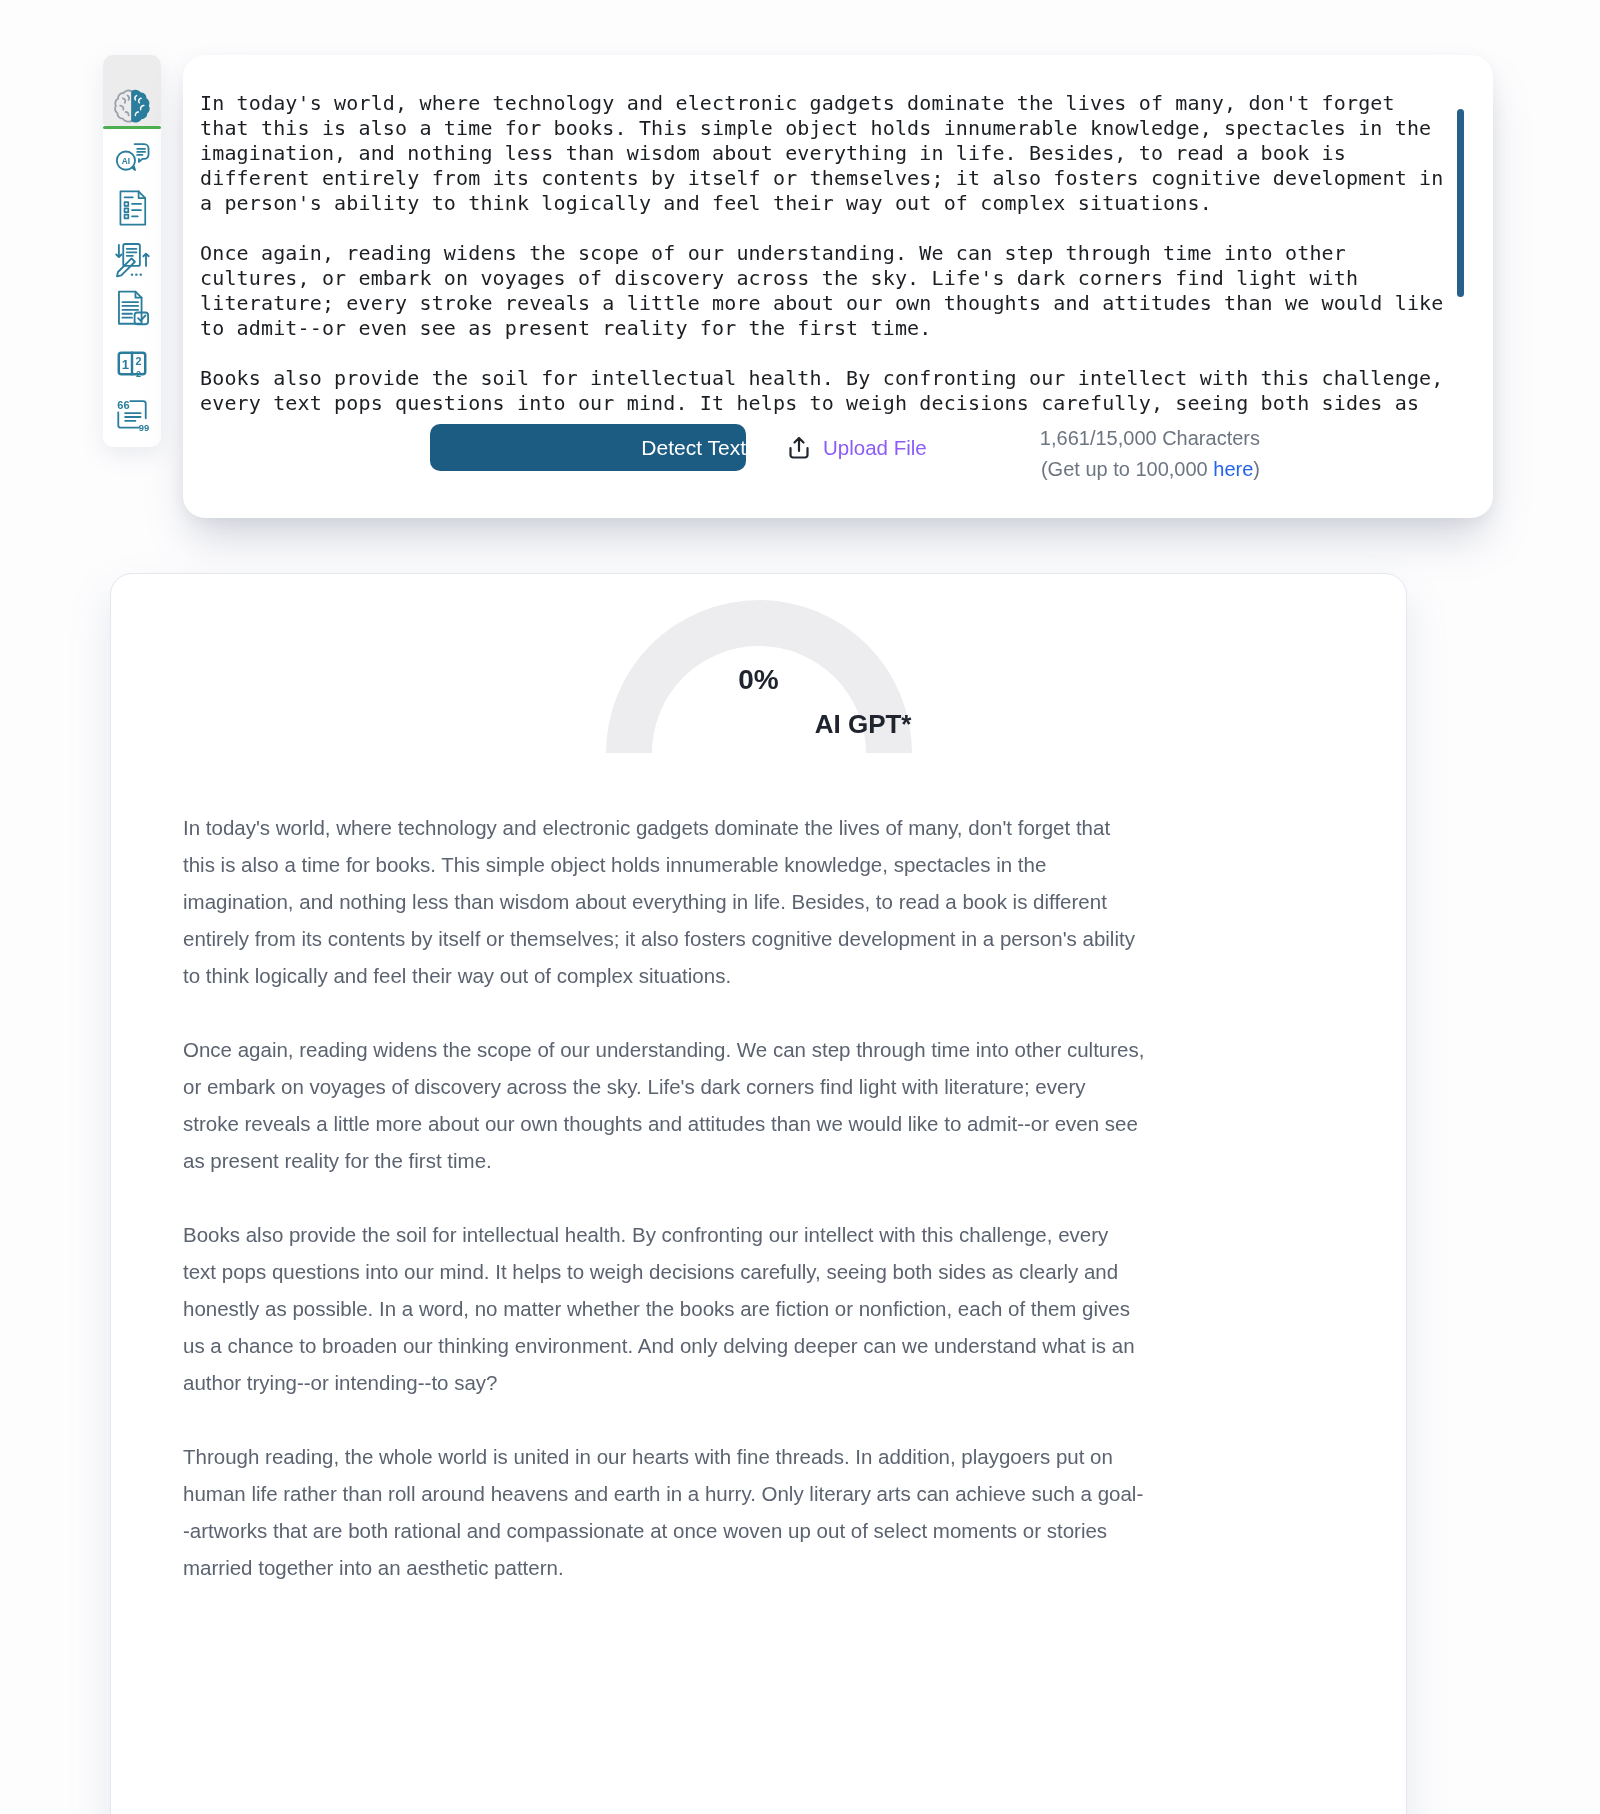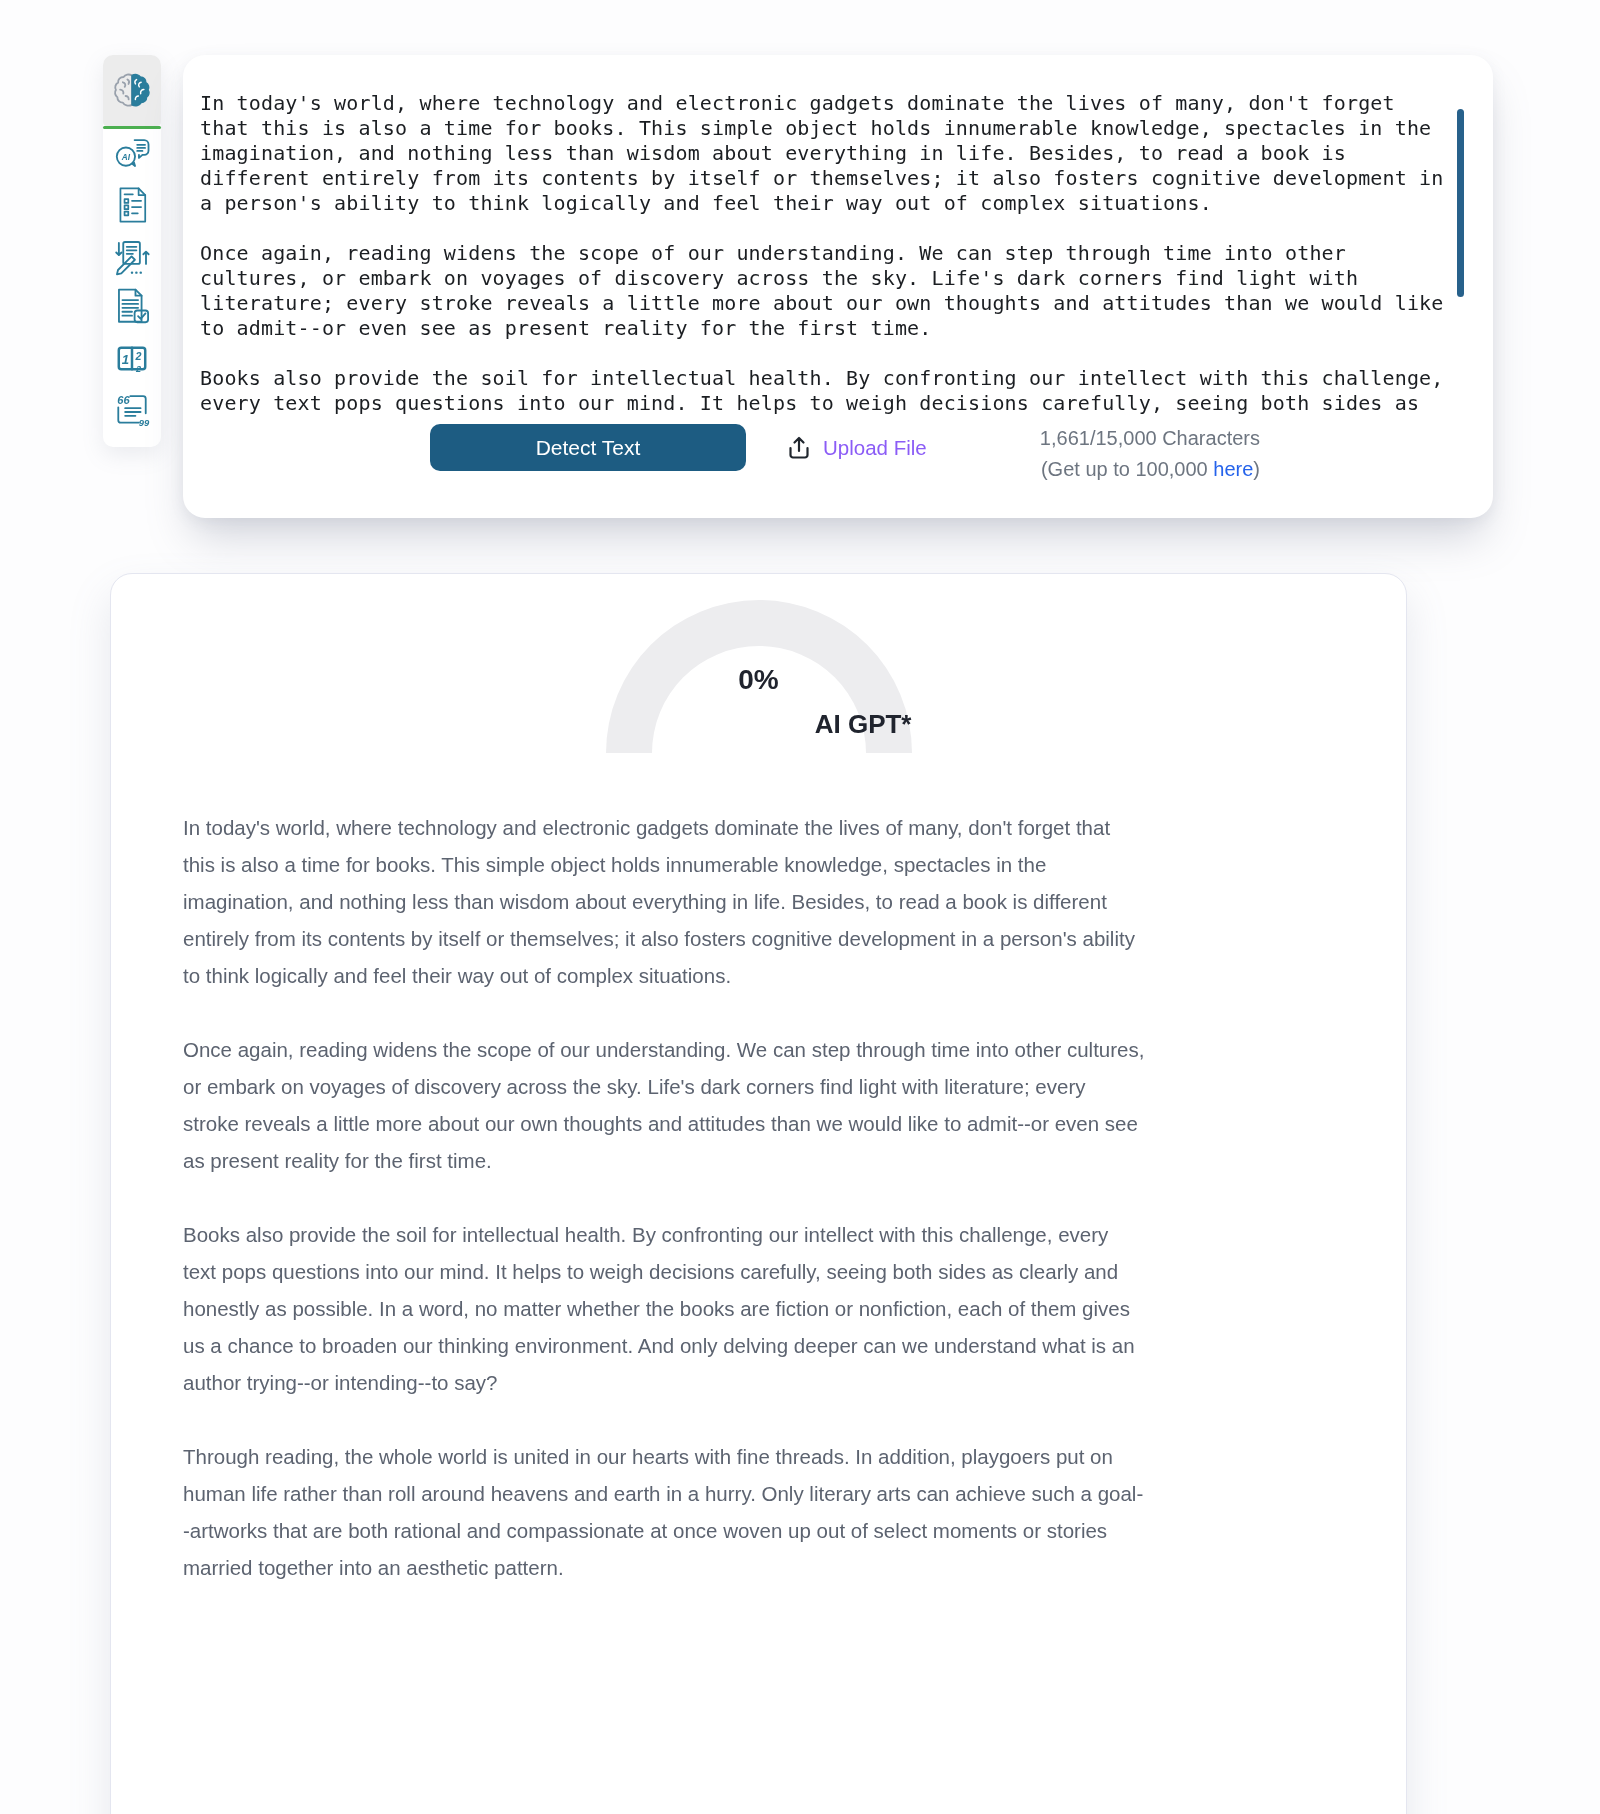--- a/index.html
+++ b/index.html
@@ -10,22 +10,22 @@
   }
 
   
   .sidebar {
     position:absolute; left:103px; top:55px; width:58px; height:392px;
     background:#ffffff; border-radius:10px;
     box-shadow:0 8px 22px rgba(120,128,150,.14);
     display:flex; flex-direction:column; align-items:center;
   }
   .side-item {
-    width:58px; height:46px; display:flex; align-items:center; justify-content:center;
-    cursor:pointer; margin-top:5px;font-style:italic;
+    width:58px; height:46px; display:flex; align-items:flex-end; justify-content:center;
+    cursor:pointer; margin-top:5px;
   }
   .side-item.active {
     height:71px; margin-top:0; background:#ececec;
     border-radius:10px 10px 4px 4px; position:relative;
   }
   .side-item.active::after {
     content:""; position:absolute; left:0; right:0; bottom:-3px; height:3px;
     background:var(--green); border-radius:2px;
   }
   .side-item svg { display:block; }
@@ -49,20 +49,21 @@
   }
   .fake-scrollbar {
     position:absolute; left:1274px; top:54px; width:7px; height:188px;
     background:var(--scrollbar); border-radius:4px; cursor:pointer;
   }
   .detect-btn {
     position:absolute; left:247px; top:369px; width:316px; height:47px;
     background:var(--button); color:#fff; border:none; border-radius:10px;
     font-family:"Liberation Sans",sans-serif; font-size:21px; font-weight:500;
     cursor:pointer;
+    text-align:right;
   }
   .upload {
     position:absolute; left:603px; top:369px; height:47px;
     display:flex; align-items:center; gap:11px; cursor:pointer;
   }
   .upload-label { font-size:20.5px; font-weight:500; color:#8b5cf6; }
   .char-counter {
     position:absolute; right:233px; top:368px; text-align:right;
     font-size:20px; line-height:31px; color:var(--muted);
   }

